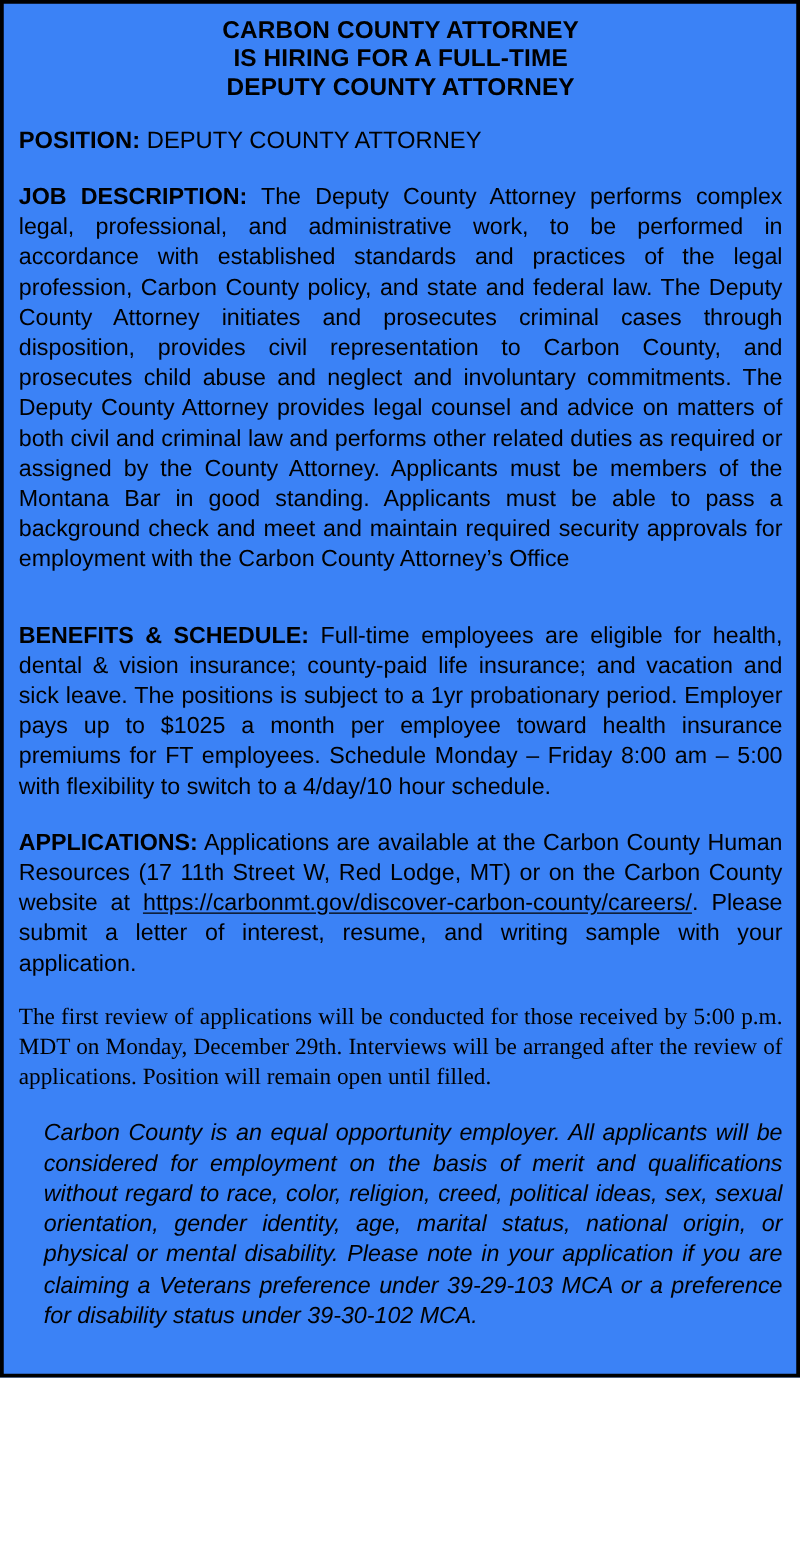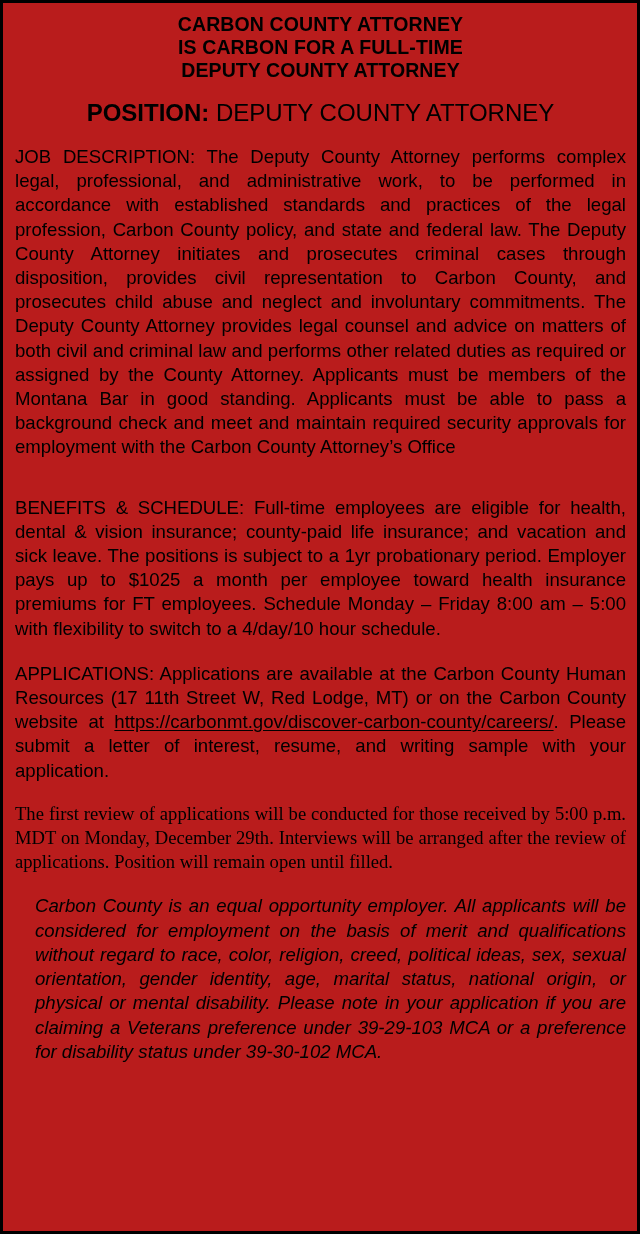--- a/index.html
+++ b/index.html
@@ -11,53 +11,52 @@
     width: 640px;
     height: 1234px;
     font-family: "Liberation Sans", sans-serif;
     color: #000000;
     -webkit-font-smoothing: antialiased;
   }
   .ad {
     position: relative;
     box-sizing: border-box;
     width: 640px;
-    height: 1234px;
+    height: 1102px;
     border: 3px solid #000000;
     padding: 9px 11px 8px 12px;
-    background: #b91c1c;
+    background: #3b82f6;
     overflow: hidden;
   }
   .headline {
     text-align: center;
     font-weight: bold;
     font-size: 19.5px;
     line-height: 23px;
     letter-spacing: 0.1px;
     margin: 1px 0 0 0;
   }
   .headline .hl-line { display: block; }
 
   .kv {
-    font-size: 24px;
+    font-size: 19px;
     line-height: 24px;
     margin-top: 19px;
-    text-align: center;
   }
   .kv .lbl { font-weight: bold; }
 
   .para {
     font-size: 18.6px;
     line-height: 24.2px;
     text-align: justify;
     text-justify: inter-word;
     margin-top: 18px;
     hyphens: manual;
   }
-  .para .lbl { font-weight: normal; }
+  .para .lbl { font-weight: bold; }
 
   .link {
     text-underline-offset: 2px;
     color: #000000;
   }
 
   .eeo {
     font-size: 18.6px;
     line-height: 24.2px;
     text-align: justify;
@@ -74,21 +73,21 @@
   #block-contingent { margin-top: 21px; }
   #block-eeo { margin-top: 20px; }
 </style>
 </head>
 <body>
 
 <div class="ad">
 
   <div class="headline">
     <span class="hl-line">CARBON COUNTY ATTORNEY</span>
-    <span class="hl-line">IS CARBON FOR A FULL-TIME</span>
+    <span class="hl-line">IS HIRING FOR A FULL-TIME</span>
     <span class="hl-line">DEPUTY COUNTY ATTORNEY</span>
   </div>
 
   <div class="kv">
     <span class="lbl">POSITION:</span>
     <span>DEPUTY COUNTY ATTORNEY</span>
   </div>
 
 
   <p class="para" id="block-jobdesc"><span class="lbl">JOB DESCRIPTION:</span> <span>The Deputy County Attorney performs complex legal, professional, and administrative work, to be performed in accordance with established standards and practices of the legal profession, Carbon County policy, and state and federal law. The Deputy County Attorney initiates and prosecutes criminal cases through disposition, provides civil representation to Carbon County, and prosecutes child abuse and neglect and involuntary commitments. The Deputy County Attorney provides legal counsel and advice on matters of both civil and criminal law and performs other related duties as required or assigned by the County Attorney. Applicants must be members of the Montana Bar in good standing. Applicants must be able to pass a background check and meet and maintain required security approvals for employment with the Carbon County Attorney’s Office</span></p>

